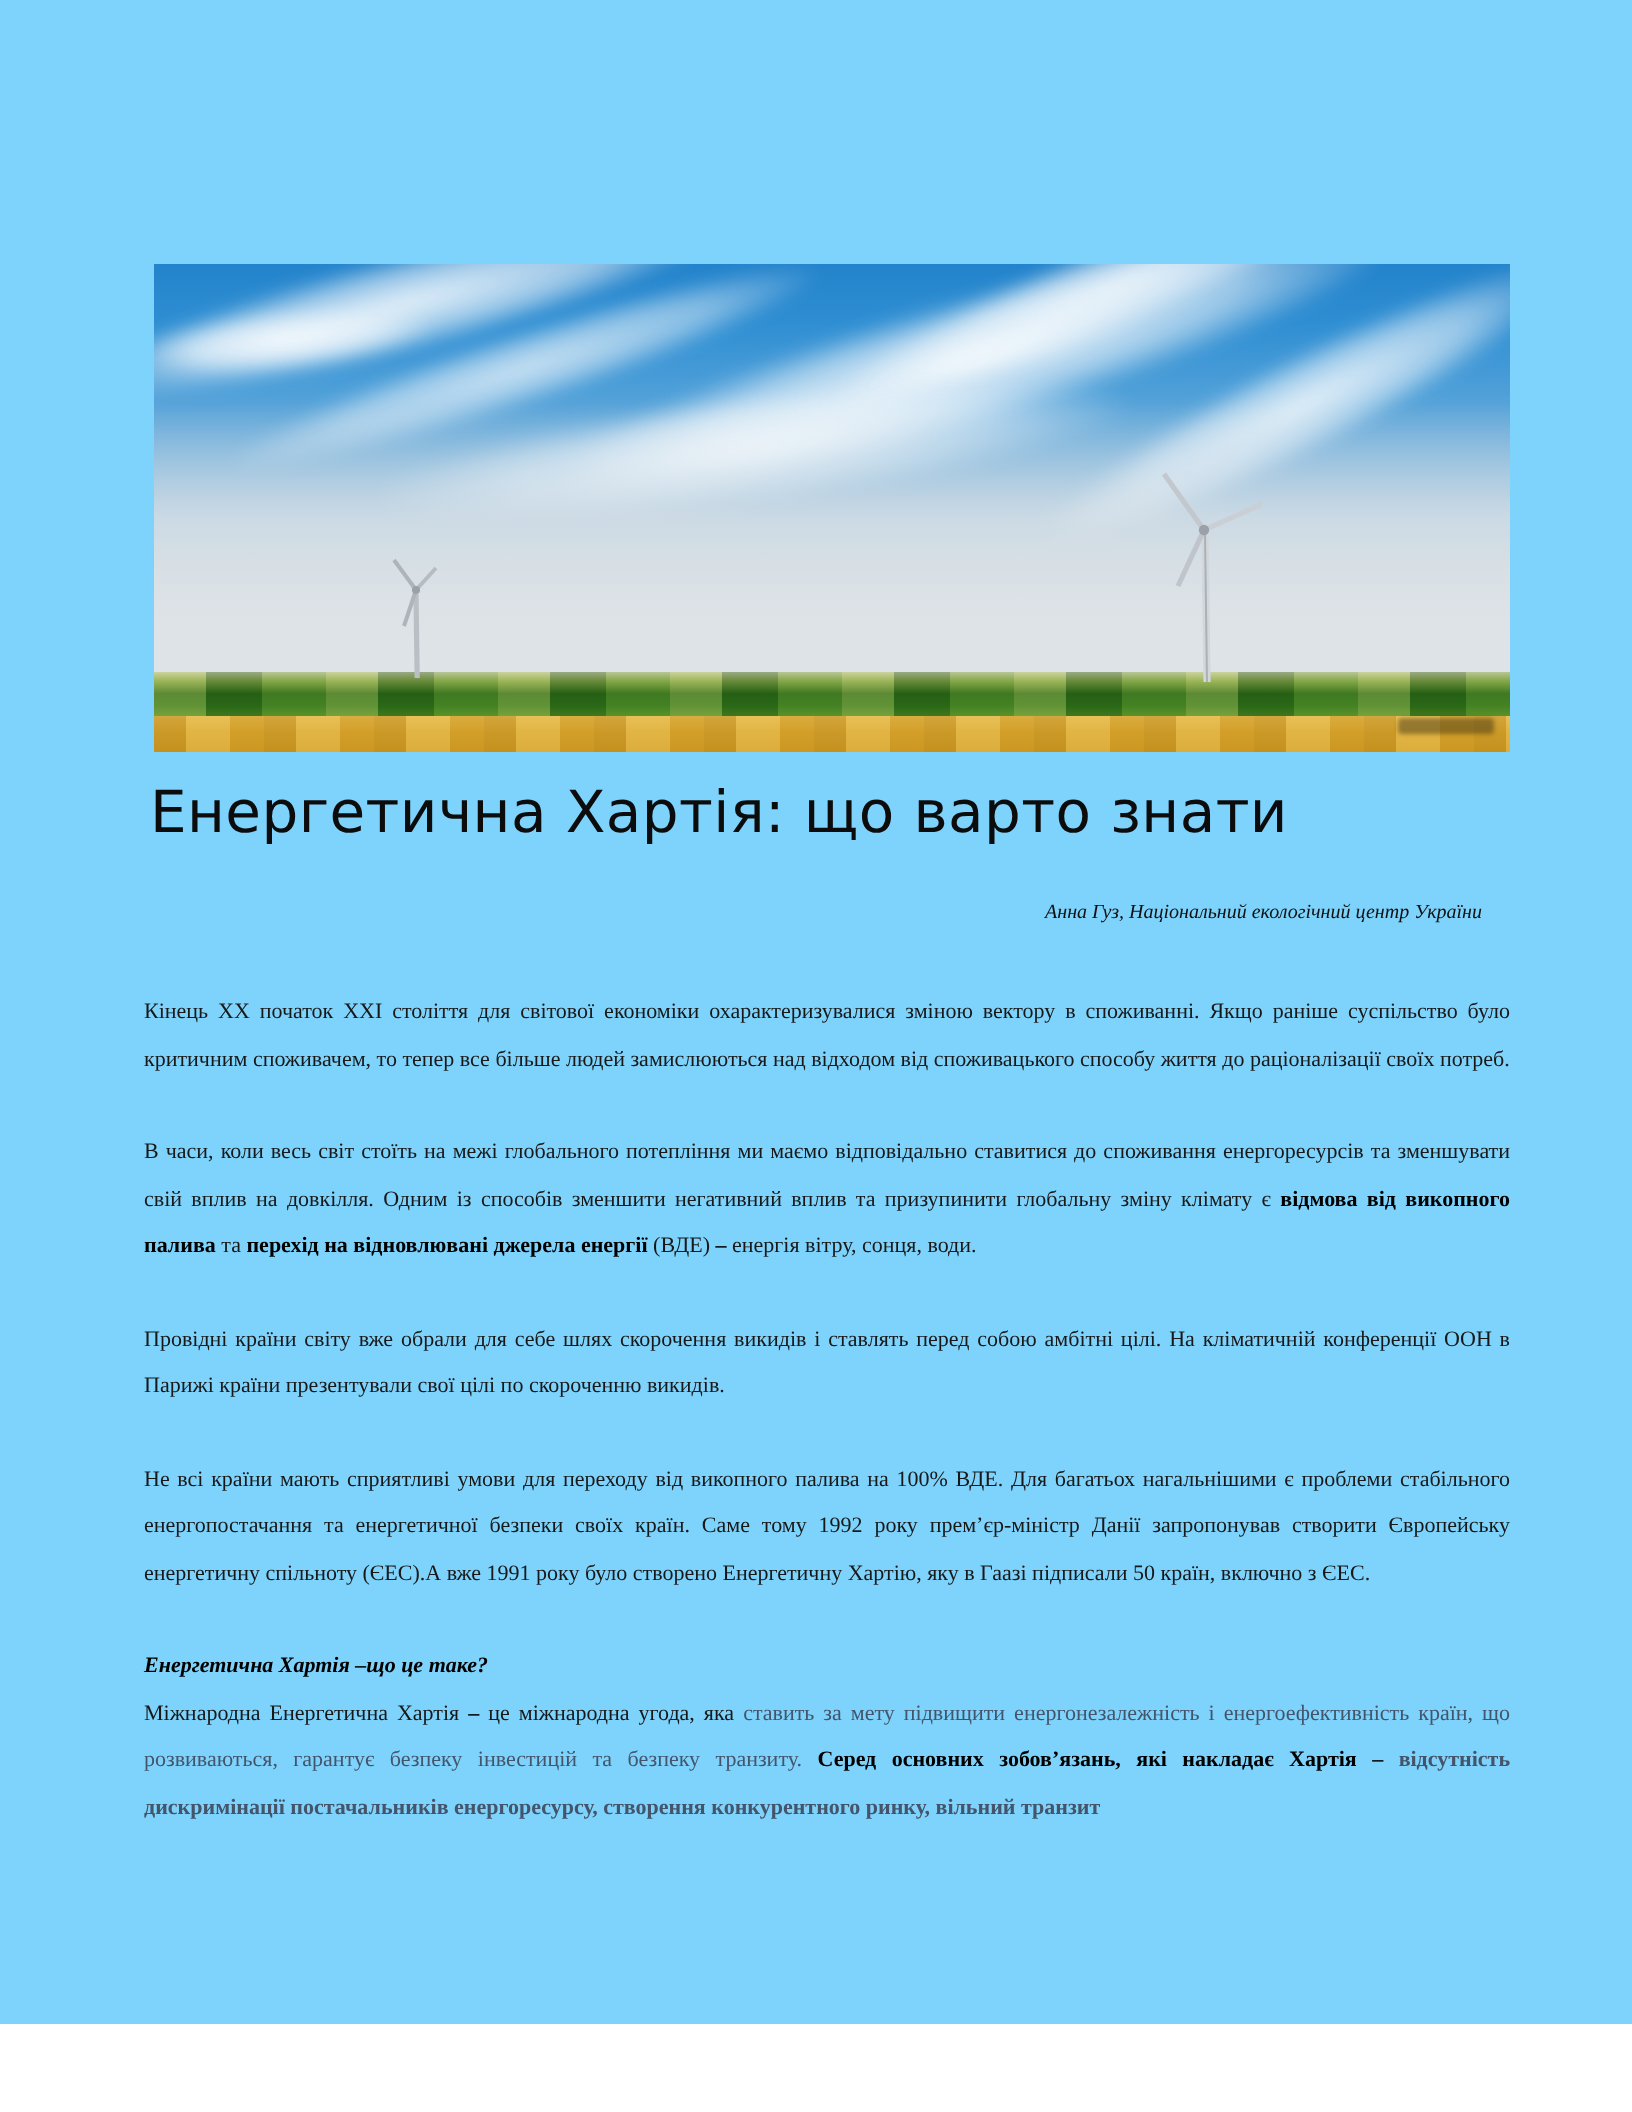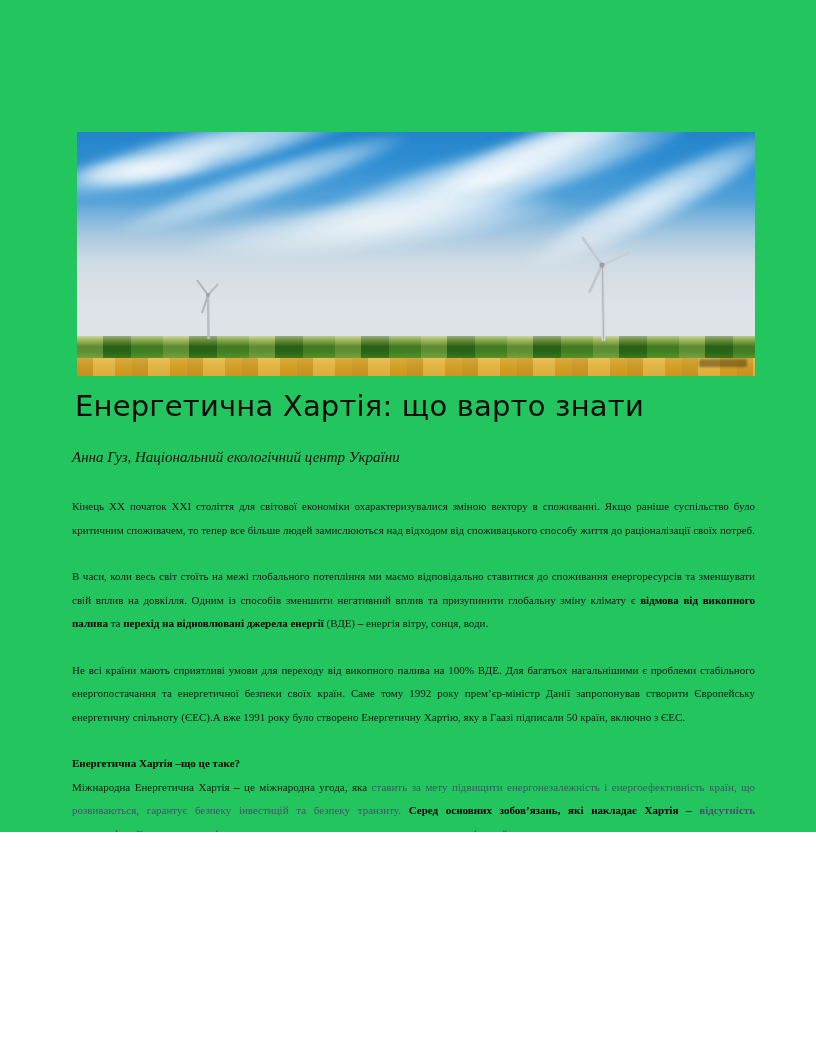--- a/index.html
+++ b/index.html
@@ -1,17 +1,17 @@
 <!DOCTYPE html>
 <html lang="uk" style="--accent: #44546a;"><head>
 <meta charset="utf-8">
 <style>
   html,body{margin:0;padding:0;background:#ffffff;}
   body{width:816px;height:1056px;font-family:"Liberation Serif",serif;-webkit-font-smoothing:antialiased;}
-  .page{position:relative;width:816px;height:832px;background:#22c55e;overflow:hidden;}
+  .page{position:relative;width:816px;height:1012px;background:#7dd3fc;overflow:hidden;}
   .content{position:absolute;left:72px;top:0;width:683px;}
 
   
   figure.photo{position:relative;margin:132px 0 0 5px;width:678px;height:244px;overflow:hidden;padding:0;}
   .sky{position:absolute;inset:0;
     background:linear-gradient(180deg,#2383cb 0%,#2f8ed2 12%,#4d9fd8 26%,#7fb4da 40%,#a9c4d8 52%,#c3ced6 66%,#c9d1d6 82%,#c6ced4 100%);}
   .cloud{position:absolute;border-radius:50%;
     background:radial-gradient(ellipse at center,rgba(255,255,255,.95) 0%,rgba(255,255,255,.55) 45%,rgba(255,255,255,0) 72%);
     filter:blur(4px);}
   .c1{left:-40px;top:-4px;width:330px;height:48px;transform:rotate(-14deg);opacity:.92;}
@@ -31,24 +31,24 @@
     background:
       repeating-linear-gradient(90deg,rgba(130,85,10,.16) 0 16px,rgba(255,230,150,.22) 16px 38px,rgba(170,115,20,.14) 38px 55px),
       linear-gradient(180deg,#e2b646 0%,#d9a62c 45%,#d19d24 100%);}
   .turbines{position:absolute;left:0;top:0;}
   .watermark{position:absolute;right:8px;bottom:9px;width:48px;height:8px;border-radius:2px;
     background:rgba(70,55,20,.5);filter:blur(1px);}
 
   
   h1.title{margin:14px 0 0 3px;font-family:"DejaVu Sans","Liberation Sans",sans-serif;
     font-weight:400;font-size:29px;line-height:33px;color:#0c0c0c;letter-spacing:.2px;white-space:nowrap;}
-  .byline{margin:24px 14px 0 0;text-align:left;font-style:italic;font-size:15px;line-height:20px;color:#101010;}
+  .byline{margin:24px 14px 0 0;text-align:right;font-style:italic;font-size:10px;line-height:20px;color:#101010;}
   .body{margin-top:28px;}
   .para{font-size:11px;line-height:23.5px;text-align:justify;color:#181818;margin:0 0 23px 0;}
-  .para.heading{font-weight:bold;margin-bottom:0;color:#000;}
+  .para.heading{font-weight:bold;margin-bottom:0;color:#000;font-style:italic;}
   .run.bold{font-weight:bold;color:#000;margin-top:12px;}
   .run.accent{color:var(--accent,#44546a);}
   .run.bold.accent{color:var(--accent,#44546a);}
 </style>
 </head>
 <body>
 
 <div class="page">
   <div class="content">
 
@@ -86,19 +86,20 @@
       <div class="watermark"></div>
     </figure>
 
     <h1 class="title">Енергетична Хартія: що варто знати</h1>
 
     <p class="byline">Анна Гуз, Національний екологічний центр України</p>
 
     <div class="body">
         <p class="para"><span class="run">Кінець ХХ початок ХХІ століття для світової економіки охарактеризувалися зміною вектору в споживанні. Якщо раніше суспільство було критичним споживачем, то тепер все більше людей замислюються над відходом від споживацького способу життя до раціоналізації своїх потреб.</span></p>
         <p class="para"><span class="run">В часи, коли весь світ стоїть на межі глобального потепління  ми маємо відповідально ставитися до споживання енергоресурсів та зменшувати свій вплив на довкілля. Одним із способів зменшити негативний вплив та призупинити глобальну зміну клімату є </span><span class="run bold">відмова від викопного палива</span><span class="run"> та </span><span class="run bold">перехід на відновлювані джерела енергії</span><span class="run"> (ВДЕ) </span><span class="run bold">–</span><span class="run"> енергія вітру, сонця, води.</span></p>
+        <p class="para"><span class="run">Провідні країни світу вже обрали для себе шлях скорочення викидів і ставлять перед собою амбітні цілі. На кліматичній конференції ООН в Парижі країни презентували  свої цілі по скороченню викидів.</span></p>
         <p class="para"><span class="run">Не всі країни мають сприятливі умови для переходу від викопного палива на 100% ВДЕ.  Для багатьох нагальнішими є проблеми стабільного енергопостачання та енергетичної безпеки своїх країн. Саме тому 1992 року прем’єр-міністр Данії запропонував створити Європейську енергетичну спільноту (ЄЕС).А вже 1991 року було створено Енергетичну Хартію, яку в Гаазі підписали 50 країн, включно з ЄЕС.</span></p>
         <p class="para heading"><span class="run bold">Енергетична Хартія –що це таке?</span></p>
         <p class="para"><span class="run">Міжнародна Енергетична Хартія </span><span class="run bold">–</span><span class="run"> це міжнародна угода, яка </span><span class="run accent">ставить за мету підвищити енергонезалежність і енергоефективність країн, що розвиваються, гарантує безпеку інвестицій та безпеку транзиту.</span><span class="run"> </span><span class="run bold">Серед основних зобов’язань, які накладає Хартія –</span><span class="run"> </span><span class="run bold accent">відсутність дискримінації постачальників енергоресурсу, створення конкурентного ринку, вільний транзит</span></p>
       </div>
 
   </div>
 </div>
 
 </body></html>

